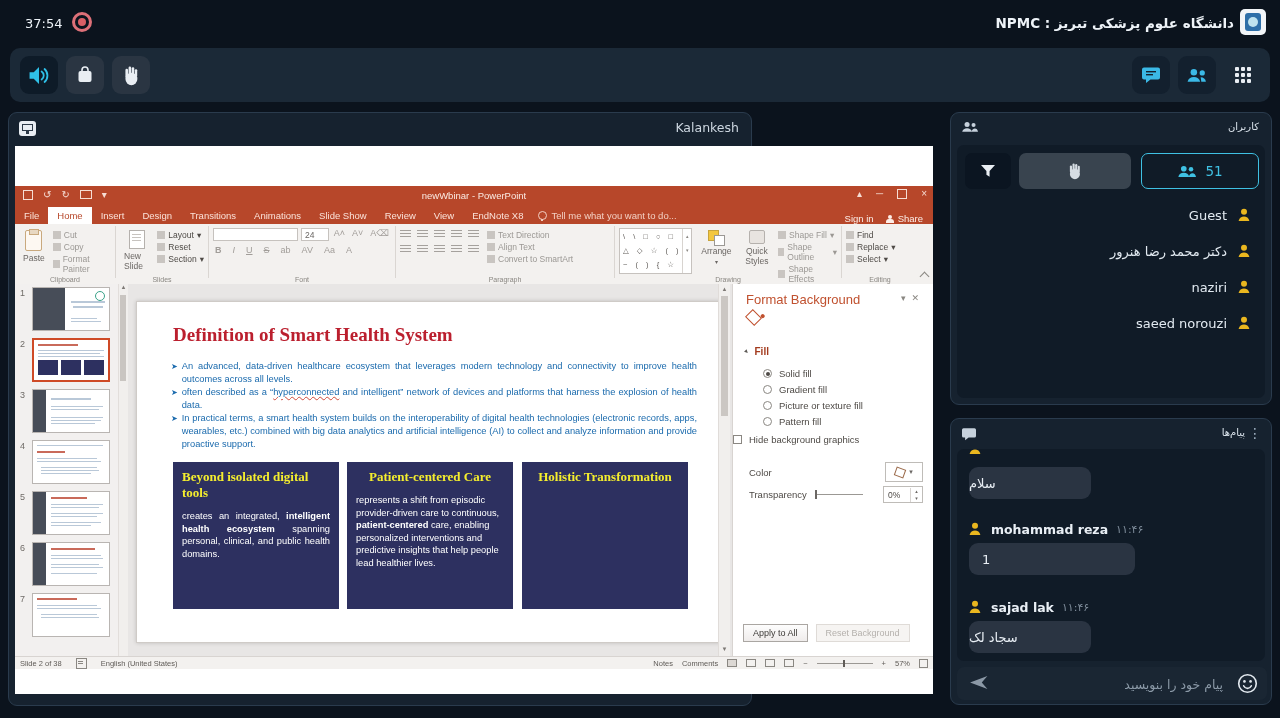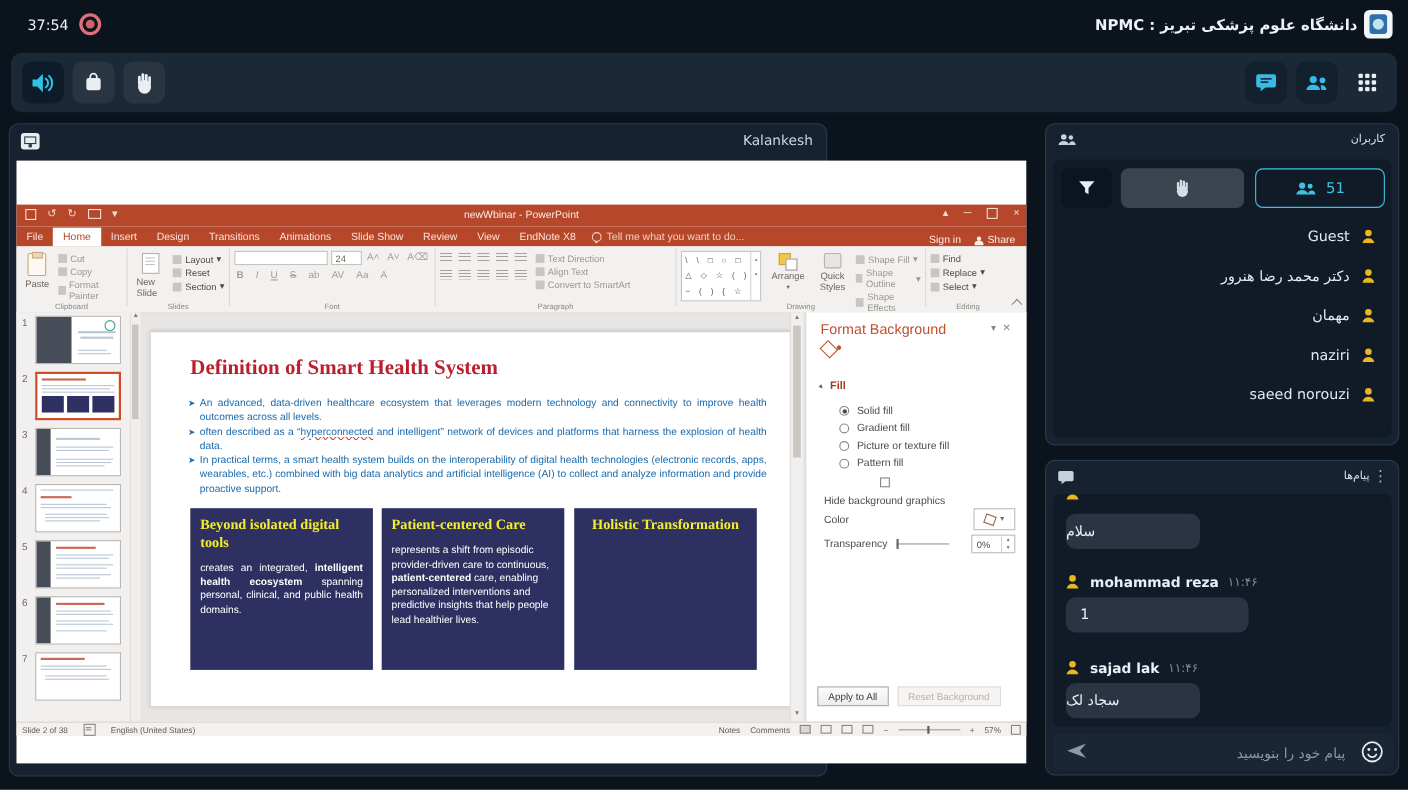--- a/index.html
+++ b/index.html
@@ -565,21 +565,21 @@
               <div class="bul">
                   <span class="bm">➤</span>
                   <span><span>In practical terms, a smart health system builds on the interoperability of digital health technologies (electronic records, apps, wearables, etc.) combined with big data analytics and artificial intelligence (AI) to collect and analyze information and provide proactive support.</span><span class="mark"></span><span></span></span>
                 </div>
             </div>
             <div class="sbox" style="left:36px;">
               <h4>Beyond isolated digital tools</h4>
               <div class="bd" style="text-align:justify;"><span>creates an integrated, </span><b>intelligent health ecosystem</b><span> spanning personal, clinical, and public health domains.</span></div>
             </div>
             <div class="sbox" style="left:210px;">
-              <h4 style="text-align:left;">Patient-centered Care</h4>
+              <h4 style="text-align:center;">Patient-centered Care</h4>
               <div class="bd"><span>represents a shift from episodic provider-driven care to continuous, </span><b>patient-centered</b><span> care, enabling personalized interventions and predictive insights that help people lead healthier lives.</span></div>
             </div>
             <div class="sbox" style="left:385px;">
               <h4 style="text-align:center;">Holistic Transformation</h4>
             </div>
           </div>
           <div class="cscroll">▲<div class="cthumb"></div><div style="position:absolute;bottom:2px;left:0;right:0;">▼</div></div>
         </div>
 
         <div class="fmtpane">
@@ -601,21 +601,21 @@
               <span>Gradient fill</span>
             </div>
           <div class="fopt" style="top:116px;">
               <span class="radio"></span>
               <span>Picture or texture fill</span>
             </div>
           <div class="fopt" style="top:132px;">
               <span class="radio"></span>
               <span>Pattern fill</span>
             </div>
-          <div class="fopt" style="left:16px;top:150px;flex-direction:column;">
+          <div class="fopt" style="left:0;top:150px;">
               <span class="checkbox"></span>
               <span>Hide background graphics</span>
             </div>
           <div class="fmt-row" style="top:178px;">
             <span>Color</span>
             <span class="colorbtn">
                 <span class="cb-bucket"></span>
                 <span>▾</span>
               </span>
           </div>
@@ -703,27 +703,20 @@
           </svg>
         </div>
       <div class="urow">
           <span>دکتر محمد رضا هنرور</span>
           <svg width="16" height="16" viewBox="0 0 16 16">
             <circle cx="8" cy="4.8" r="3" fill="#eab71f"></circle>
             <path d="M2.6 14c.6-3 3-4.4 5.4-4.4s4.8 1.4 5.4 4.4z" fill="#eab71f"></path>
           </svg>
         </div>
       <div class="urow">
-          <span>مهمان</span>
-          <svg width="16" height="16" viewBox="0 0 16 16">
-            <circle cx="8" cy="4.8" r="3" fill="#eab71f"></circle>
-            <path d="M2.6 14c.6-3 3-4.4 5.4-4.4s4.8 1.4 5.4 4.4z" fill="#eab71f"></path>
-          </svg>
-        </div>
-      <div class="urow">
           <span>naziri</span>
           <svg width="16" height="16" viewBox="0 0 16 16">
             <circle cx="8" cy="4.8" r="3" fill="#eab71f"></circle>
             <path d="M2.6 14c.6-3 3-4.4 5.4-4.4s4.8 1.4 5.4 4.4z" fill="#eab71f"></path>
           </svg>
         </div>
       <div class="urow">
           <span>saeed norouzi</span>
           <svg width="16" height="16" viewBox="0 0 16 16">
             <circle cx="8" cy="4.8" r="3" fill="#eab71f"></circle>

